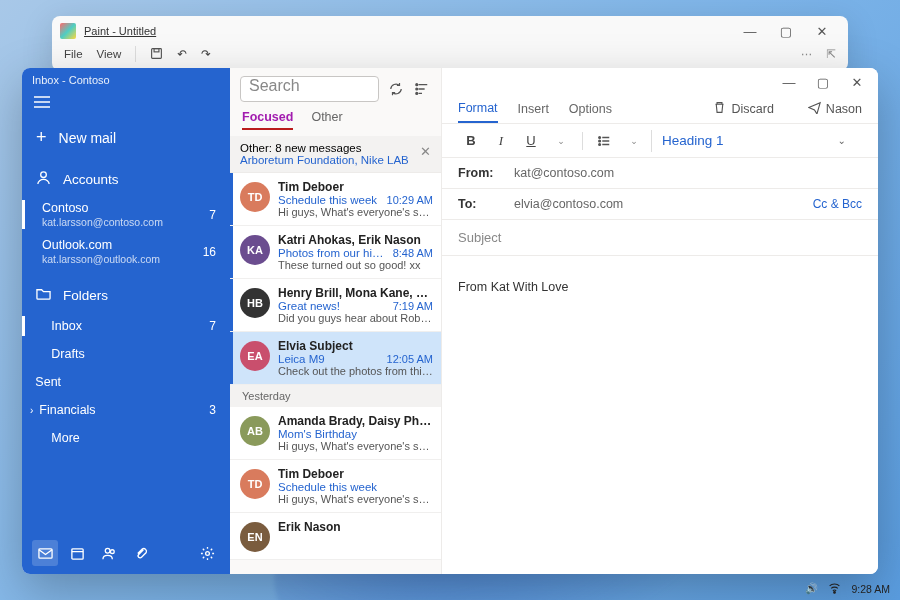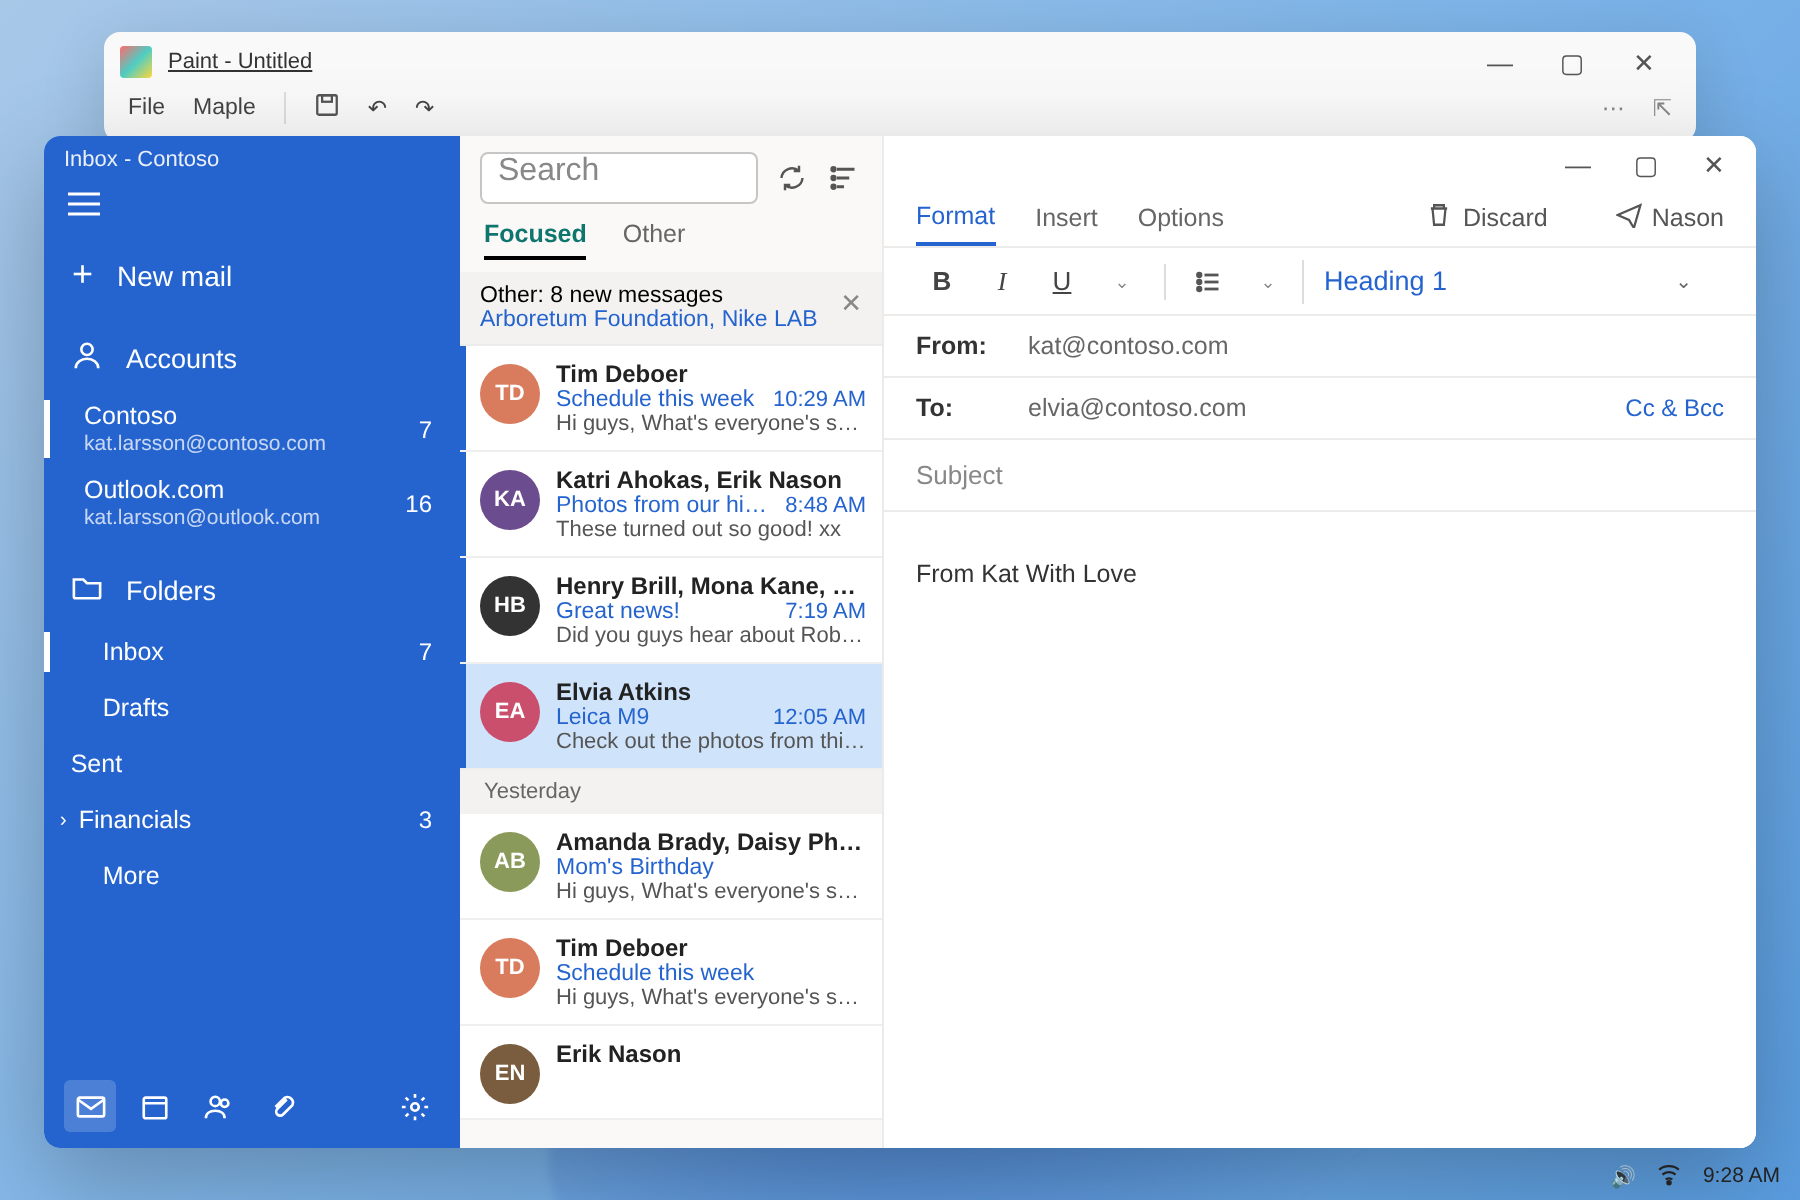--- a/index.html
+++ b/index.html
@@ -40,21 +40,21 @@
 .sidebar-bottom .bicon.active { background: rgba(255,255,255,0.18); }
 .sidebar-bottom .spacer { flex:1; }
 
 
 .msg-list { width: 212px; background: #faf9f8; border-right: 1px solid #edebe9; display: flex; flex-direction: column; }
 .search-row { display: flex; align-items: center; gap: 8px; padding: 8px 10px; }
 .search-box { flex: 1; height: 26px; border: 1px solid #c8c6c4; border-radius: 4px; padding: 0 8px; font-size: 16px; color: #888; background:#fff;}
 .refresh-btn, .filter-btn { width:18px; height:18px; display:flex; align-items:center; justify-content:center; color:#555;}
 .tabs-row { display: flex; gap: 18px; padding: 0 12px 6px; font-size: 12.5px; }
 .tab { color: #666; padding-bottom: 4px; cursor:pointer;}
-.tab.active { color: #0f766e; font-weight:600; border-bottom: 2px solid #000000; }
+.tab.active { color: #a21caf; font-weight:600; border-bottom: 2px solid #b91c1c; }
 .other-banner { background: #f3f2f1; padding: 6px 10px; font-size: 11.5px; position: relative; border-bottom:1px solid #edebe9;}
 .other-banner .blue { color: #2564cf; }
 .other-banner .close-x { position:absolute; right:10px; top:8px; color:#888; font-size:13px;}
 .messages { flex:1; overflow:hidden; }
 .msg { display:flex; gap:8px; padding:7px 8px 7px 10px; border-bottom:1px solid #f0efee; position:relative; background:#fff;}
 .msg.selected { background:#cfe4fa; }
 .msg.unread::before { content:''; position:absolute; left:0; top:0; bottom:0; width:3px; background:#2564cf;}
 .avatar { width:30px; height:30px; border-radius:50%; flex-shrink:0; background:#bbb; margin-top:2px; overflow:hidden; display:flex; align-items:center; justify-content:center; font-size:11px; color:#fff; font-weight:700;}
 .msg-body { flex:1; min-width:0; }
 .msg-from { font-size:12px; font-weight:600; color:#222; white-space:nowrap; overflow:hidden; text-overflow:ellipsis;}
@@ -104,21 +104,21 @@
     <div class="paint-icon"></div>
     <div class="paint-title">Paint - Untitled</div>
     <div class="win-controls">
       <div class="win-btn">—</div>
       <div class="win-btn">▢</div>
       <div class="win-btn">✕</div>
     </div>
   </div>
   <div class="paint-toolbar">
     <span>File</span>
-    <span>Maple</span>
+    <span>View</span>
     <span class="sep"></span>
     <span><svg width="13" height="13" viewBox="0 0 16 16" fill="none" stroke="#555" stroke-width="1.4">
           <rect x="2" y="2" width="12" height="12" rx="1"></rect>
           <rect x="5" y="2" width="6" height="4"></rect>
         </svg></span>
     <span>↶</span>
     <span>↷</span>
     <span style="flex:1"></span>
     <span style="color:#888">⋯</span>
     <span style="color:#888">⇱</span>
@@ -306,21 +306,21 @@
       <div class="msg-subj-row">
               <div class="msg-subj">Great news!</div>
               <div class="msg-time">7:19 AM</div>
             </div>
       <div class="msg-prev">Did you guys hear about Robin's</div>
     </div>
         </div>
         <div class="msg unread selected">
           <div class="avatar" style="background:#c94f6d">EA</div>
     <div class="msg-body">
-      <div class="msg-from">Elvia Atkins</div>
+      <div class="msg-from">Elvia Subject</div>
       <div class="msg-subj-row">
               <div class="msg-subj">Leica M9</div>
               <div class="msg-time">12:05 AM</div>
             </div>
       <div class="msg-prev">Check out the photos from this v</div>
     </div>
         </div>
         <div class="date-sep">Yesterday</div>
         <div class="msg">
           <div class="avatar" style="background:#8a9a5b">AB</div>

